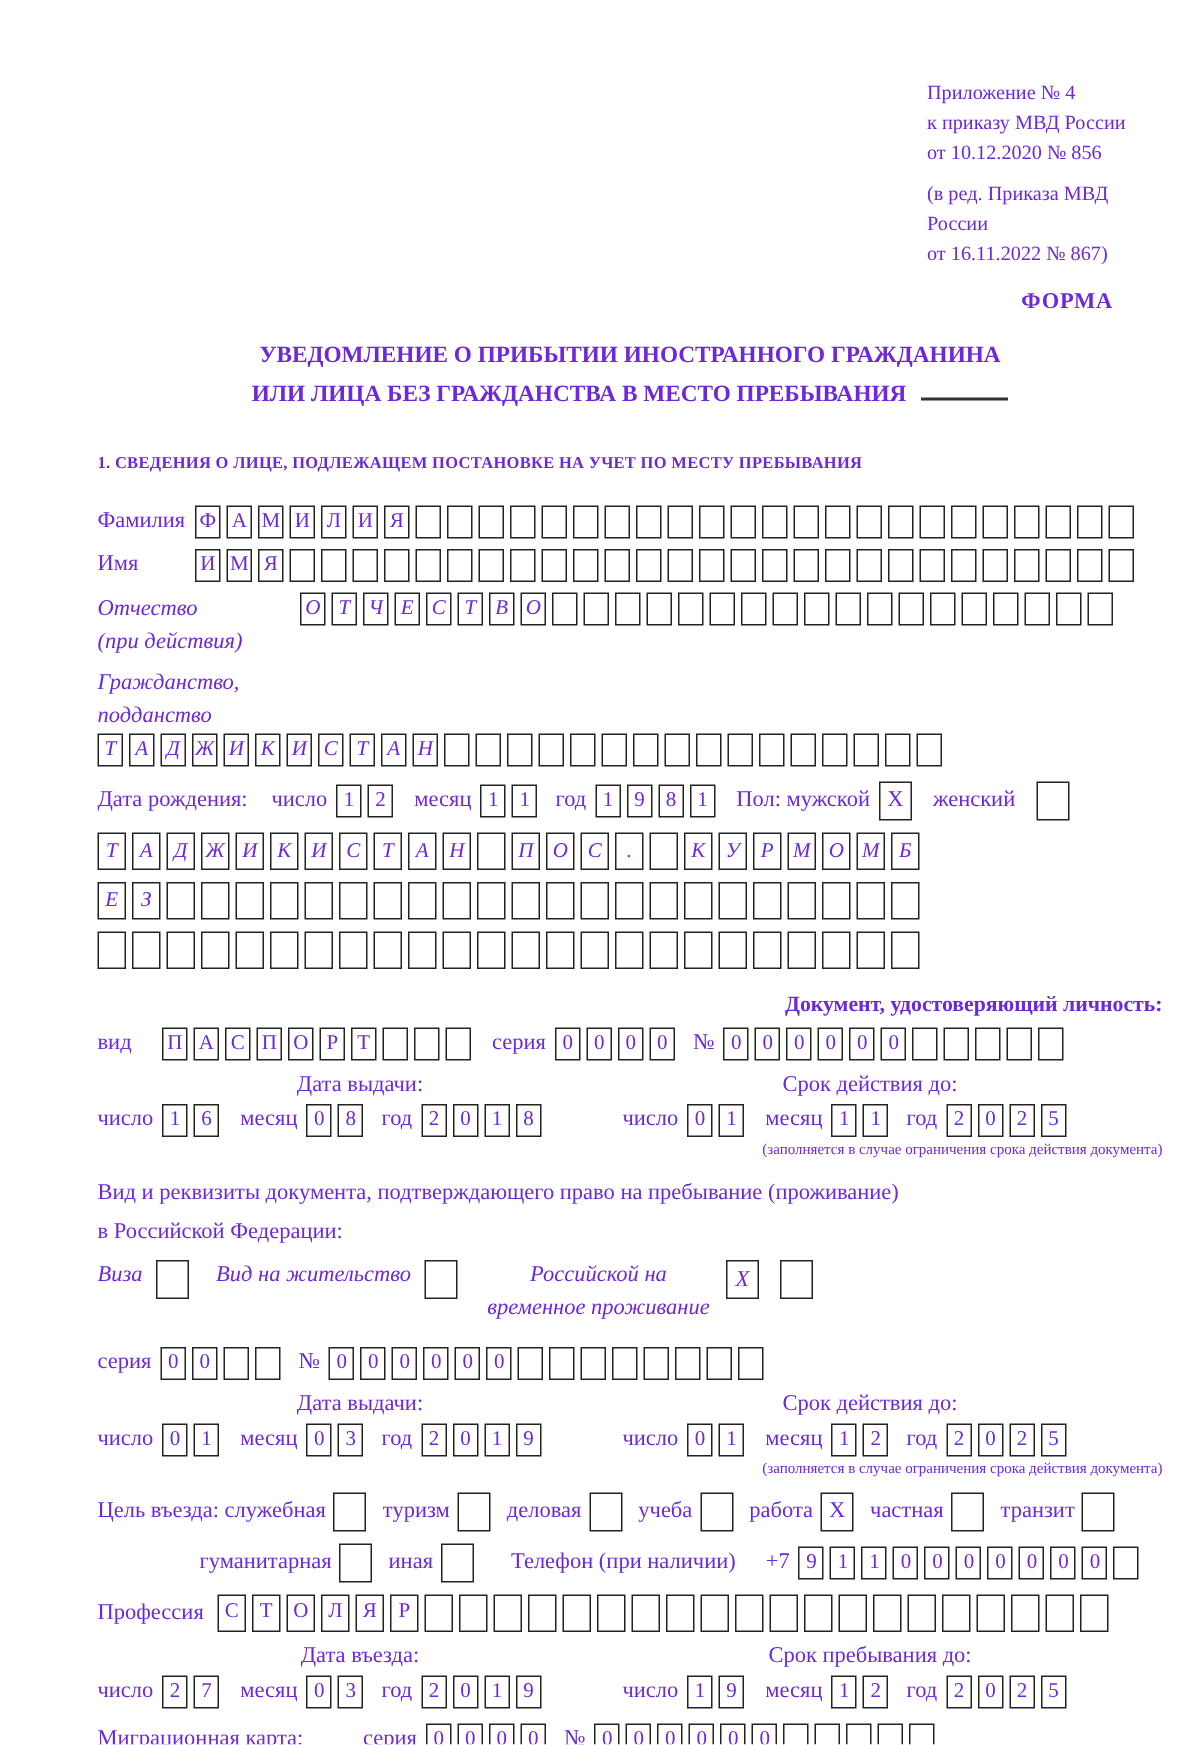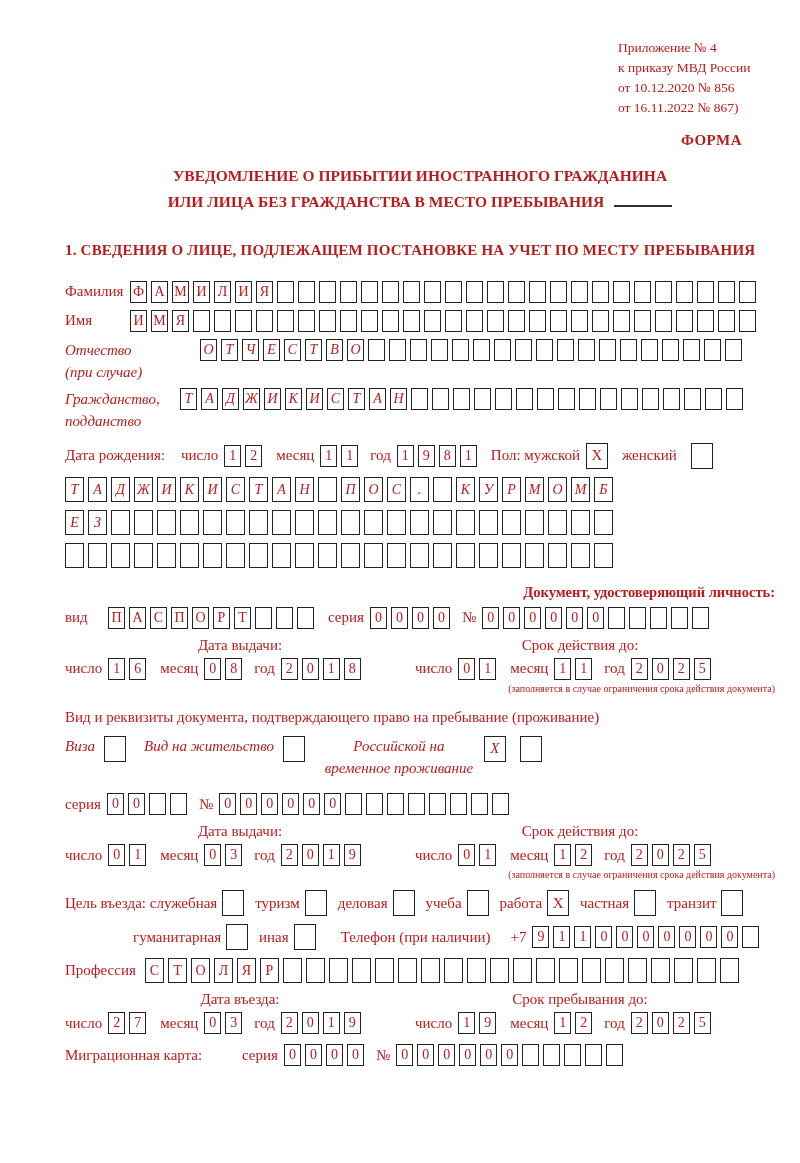--- a/index.html
+++ b/index.html
@@ -1,26 +1,26 @@
 <!DOCTYPE html>
 <html><head>
 <meta charset="utf-8">
 <style>
   html,body{margin:0;padding:0;background:#fff;}
   .page{
     position:relative;box-sizing:border-box;width:800px;height:1163px;
-    padding:38px 25px 10px 65px;background:#fff;color:#b91c1c;
+    padding:52px 25px 10px 65px;background:#fff;color:#6d28d9;
     font-family:"Liberation Serif","DejaVu Serif",serif;font-size:15px;overflow:hidden;
   }
   .appendix{margin-left:553px;font-size:13.5px;line-height:1.48;}
   .appendix .rev{margin-top:7px;}
   .forma{ text-align:right;padding-right:33px;font-weight:bold;font-size:15px;margin-top:14px;letter-spacing:.5px;}
   .title{text-align:center;font-weight:bold;font-size:15.5px;line-height:1.7;margin-top:14px;}
   .blank-line{display:inline-block;width:58px;border-bottom:2.2px solid #333;height:.95em;margin-left:10px;}
-  .sec-head{font-weight:bold;font-size:15px;margin-top:26px;letter-spacing:.2px;white-space:nowrap;}
+  .sec-head{font-weight:bold;font-size:11px;margin-top:26px;letter-spacing:.2px;white-space:nowrap;}
 
   .frow{display:flex;align-items:center;}
   .frow.top{align-items:flex-start;font-style:italic;}
   .lbl{flex:none;}
   .lblcol{flex:none;display:flex;flex-direction:column;line-height:1.5;}
   .w65{width:65px;} .w135{width:135px;} .w115{width:115px;} .w140{width:140px;}
   .w105{width:108px;} .w80{width:80px;} .w190{width:177px;} .w43{width:43px;}
 
   .cells{display:inline-flex;flex:none;}
   .cell{
@@ -29,21 +29,21 @@
     box-sizing:border-box;font-size:14px;background:#fff;
   }
   .cells.wide .cell{width:19px;height:25px;}
   .box{
     display:inline-flex;flex:none;align-items:center;justify-content:center;
     width:22px;height:26px;border:1.8px solid #222;box-sizing:border-box;
     font-size:15px;background:#fff;
   }
   .dlbl{flex:none;margin-right:6px;}
   .ml8{margin-left:8px;} .ml10{margin-left:10px;} .ml14{margin-left:14px;}
-  .mt4{margin-top:4px;} .mt6{margin-top:6px;} .mt7{margin-top:7px;} .mt8{margin-top:8px;}
+  .mt4{margin-top:4px;flex-direction:column;} .mt6{margin-top:6px;} .mt7{margin-top:7px;} .mt8{margin-top:8px;}
   .mt10{margin-top:10px;} .mt14{margin-top:14px;} .mt22{margin-top:22px;}
 
   .center-head{text-align:right;font-weight:bold;font-size:14.5px;margin-top:8px;}
   .twocol{display:flex;margin-top:8px;}
   .twocol .c1{width:350px;text-align:center;}
   .twocol .c2{width:330px;text-align:center;}
   .dateline{display:flex;align-items:center;margin-top:4px;}
   .dg{display:flex;align-items:center;}
   .dg-left{width:350px;}
   .note{font-size:10px;text-align:right;margin-top:3px;}
@@ -60,20 +60,21 @@
 </style>
 </head>
 <body>
 
 <div class="page">
 
   <div class="appendix">
     <div>Приложение № 4</div>
     <div>к приказу МВД России</div>
     <div>от 10.12.2020 № 856</div>
+    <div class="rev">(в ред. Приказа МВД России</div>
     <div>от 16.11.2022 № 867)</div>
   </div>
 
   <div class="forma">ФОРМА</div>
 
   <div class="title">
     <div>УВЕДОМЛЕНИЕ О ПРИБЫТИИ ИНОСТРАННОГО ГРАЖДАНИНА</div>
     <div><span>ИЛИ ЛИЦА БЕЗ ГРАЖДАНСТВА В МЕСТО ПРЕБЫВАНИЯ</span><span class="blank-line"></span></div>
   </div>
 
@@ -147,21 +148,21 @@
         <span class="cell"></span>
         <span class="cell"></span>
         <span class="cell"></span>
         <span class="cell"></span>
       </span>
   </div>
 
   <div class="frow top mt7">
     <span class="lblcol w135">
       <span>Отчество</span>
-      <span>(при случае)</span>
+      <span>(при действия)</span>
     </span>
     <span class="cells">
         <span class="cell">О</span>
         <span class="cell">Т</span>
         <span class="cell">Ч</span>
         <span class="cell">Е</span>
         <span class="cell">С</span>
         <span class="cell">Т</span>
         <span class="cell">В</span>
         <span class="cell">О</span>
@@ -408,20 +409,21 @@
           <span class="cell">0</span>
           <span class="cell">2</span>
           <span class="cell">5</span>
         </span>
     </span>
   </div>
   <div class="note">(заполняется в случае ограничения срока действия документа)</div>
 
   <div class="intro">
     <div>Вид и реквизиты документа, подтверждающего право на пребывание (проживание)</div>
+    <div>в Российской Федерации:</div>
   </div>
   <div class="frow top opts">
     <span class="opt">
       <span class="olbl">Виза</span>
       <span class="box"></span>
     </span>
     <span class="opt gap18">
       <span class="olbl">Вид на жительство</span>
       <span class="box"></span>
     </span>

